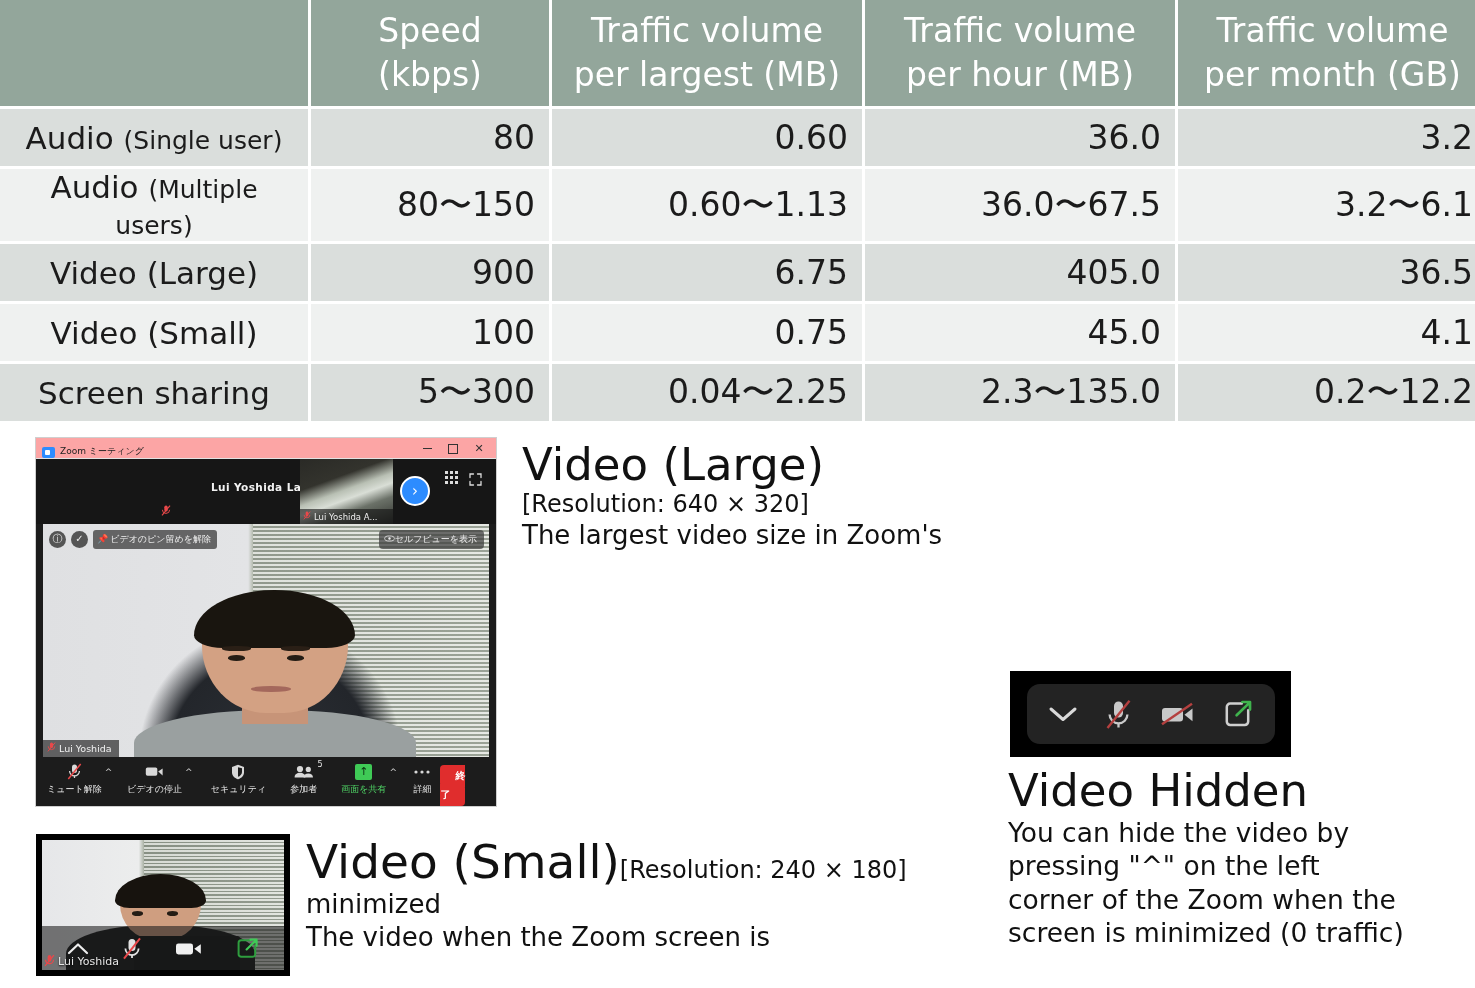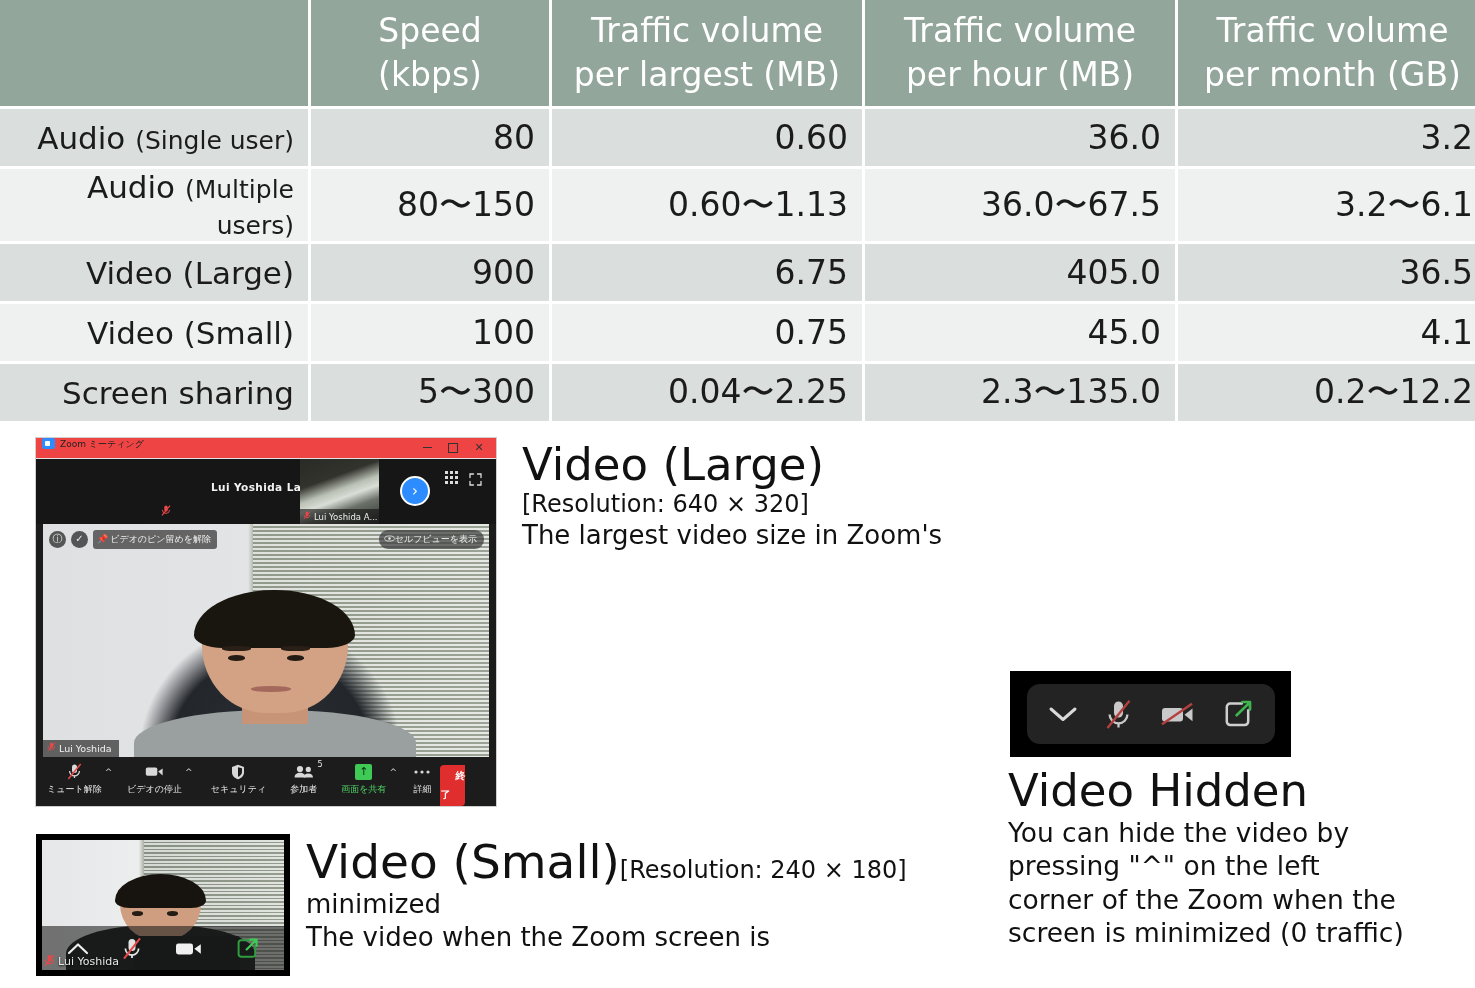--- a/index.html
+++ b/index.html
@@ -49,21 +49,21 @@
   }
   table.traffic tbody tr.odd td { background: #dadedc; }
   table.traffic tbody tr.even td { background: #eff1f0; }
   table.traffic tbody td {
     height: 57px;
     font-size: 33px;
     text-align: right;
     color: #1b1b1b;
   }
   table.traffic tbody td.rowlabel {
-    text-align: right;
+    text-align: center;
     font-size: 31px;
   }
   td.rowlabel .lbl-main { font-size: 31px; }
   td.rowlabel .lbl-sub  { font-size: 25px; }
 
   col.c0 { width: 308px; }
   col.c1 { width: 238px; }
   col.c2 { width: 310px; }
   col.c3 { width: 310px; }
   col.c4 { width: 309px; }
@@ -71,24 +71,24 @@
   
   .zoom-window {
     position: absolute;
     left: 36px; top: 438px;
     width: 460px; height: 368px;
     background: #1c1c1c;
     box-shadow: 0 0 0 1px #cfcfcf;
   }
   .zw-titlebar {
     height: 21px;
-    background: #ef4444;
+    background: #fca5a5;
     border-bottom: 1px solid #e2e2e2;
     display: flex;
-    align-items: flex-start;
+    align-items: flex-end;
     padding: 0 4px 0 6px;
     box-sizing: border-box;
   }
   .zw-logo {
     width: 13px; height: 11px;
     background: #2d8cff;
     border-radius: 2px;
     margin-right: 5px;
     position: relative;
     flex: 0 0 auto;
@@ -136,21 +136,21 @@
   .zw-tile-mute1 {
     position: absolute;
     left: 125px; top: 46px;
     color: #e8484a;
     font-size: 11px;
     line-height: 1;
   }
   .zw-tile2 {
     position: absolute;
     left: 264px; top: 0;
-    width: 79px; height: 65px;
+    width: 93px; height: 65px;
     background: linear-gradient(160deg, #2a2a26 0%, #33332d 32%, #b9c0b4 48%, #d9ded6 58%, #6b7168 72%, #2c2e2a 100%);
     overflow: hidden;
   }
   .zw-tile2-bar {
     position: absolute;
     left: 0; right: 0; bottom: 0;
     height: 15px;
     background: rgba(20,20,20,.62);
     display: flex;
     align-items: center;
@@ -287,21 +287,21 @@
     white-space: nowrap;
     display:flex; align-items:center; gap:2px;
   }
   .zw-selfview {
     position: absolute;
     right: 5px; top: 6px;
     background: rgba(60,60,60,.72);
     color: #f0f0f0;
     font-size: 9px;
     padding: 2.5px 7px 3px 5px;
-    border-radius: 9px;
+    border-radius: 4px;
     white-space: nowrap;
     display:flex; align-items:center; gap:0;
   }
   .zw-namebadge {
     position: absolute;
     left: 0; bottom: 0;
     background: rgba(35,35,35,.68);
     color: #f2f2f2;
     font-size: 9.5px;
     padding: 2.5px 7px 3px 4px;

